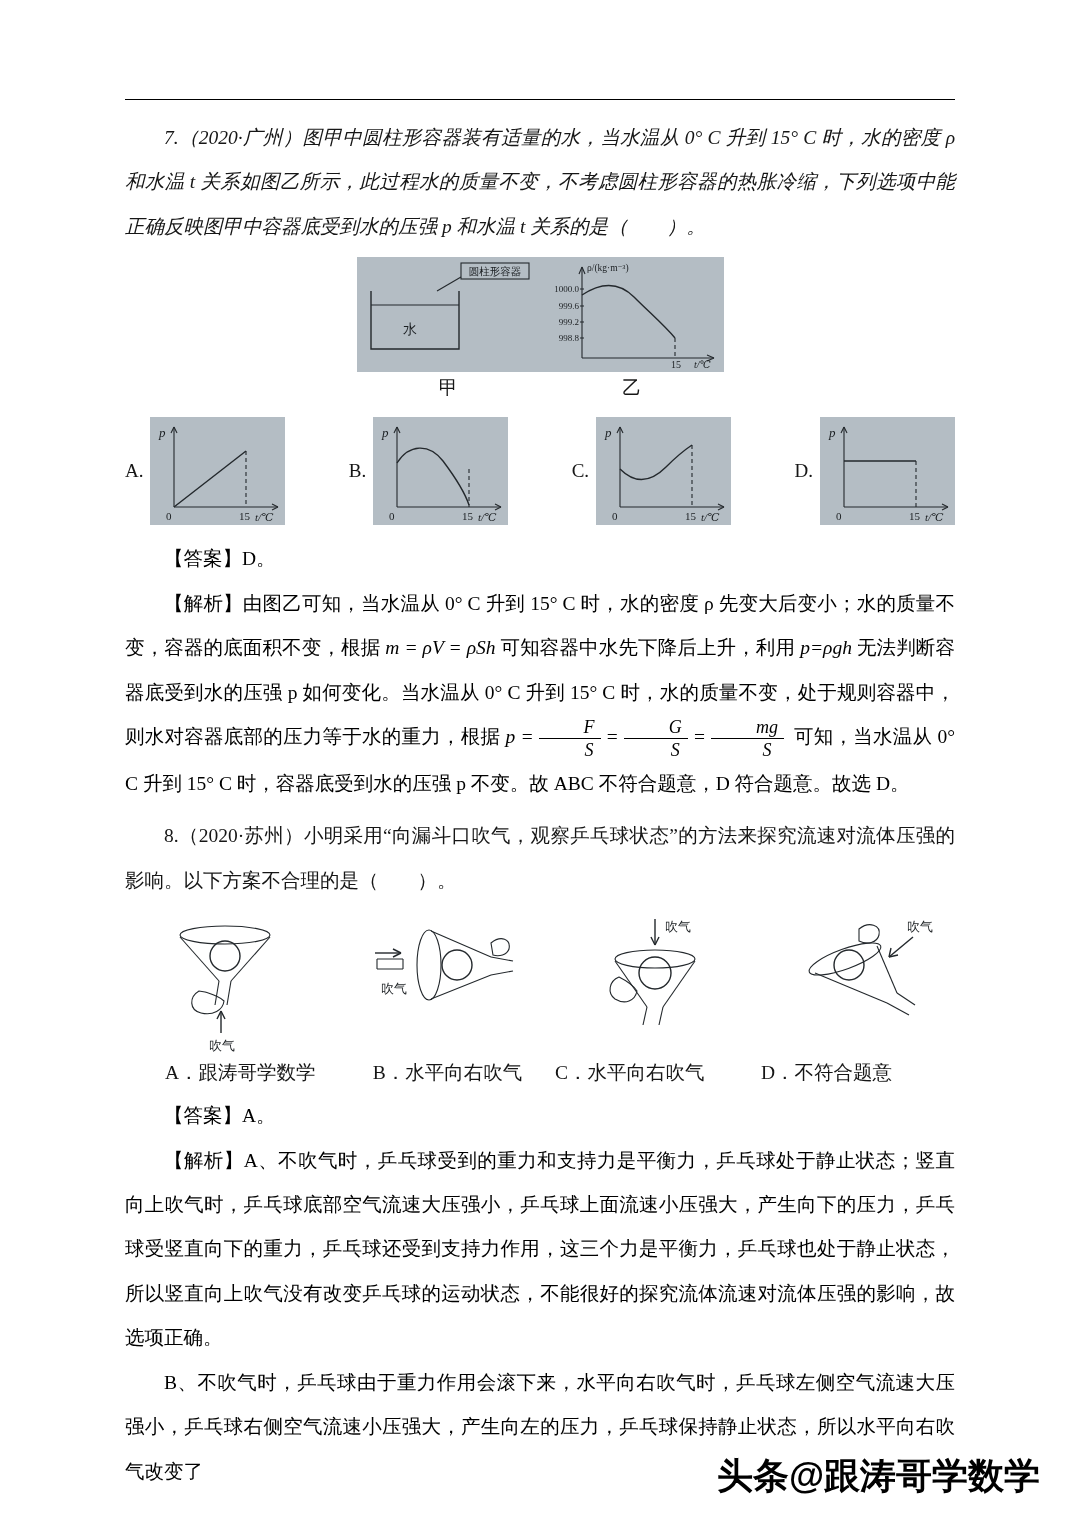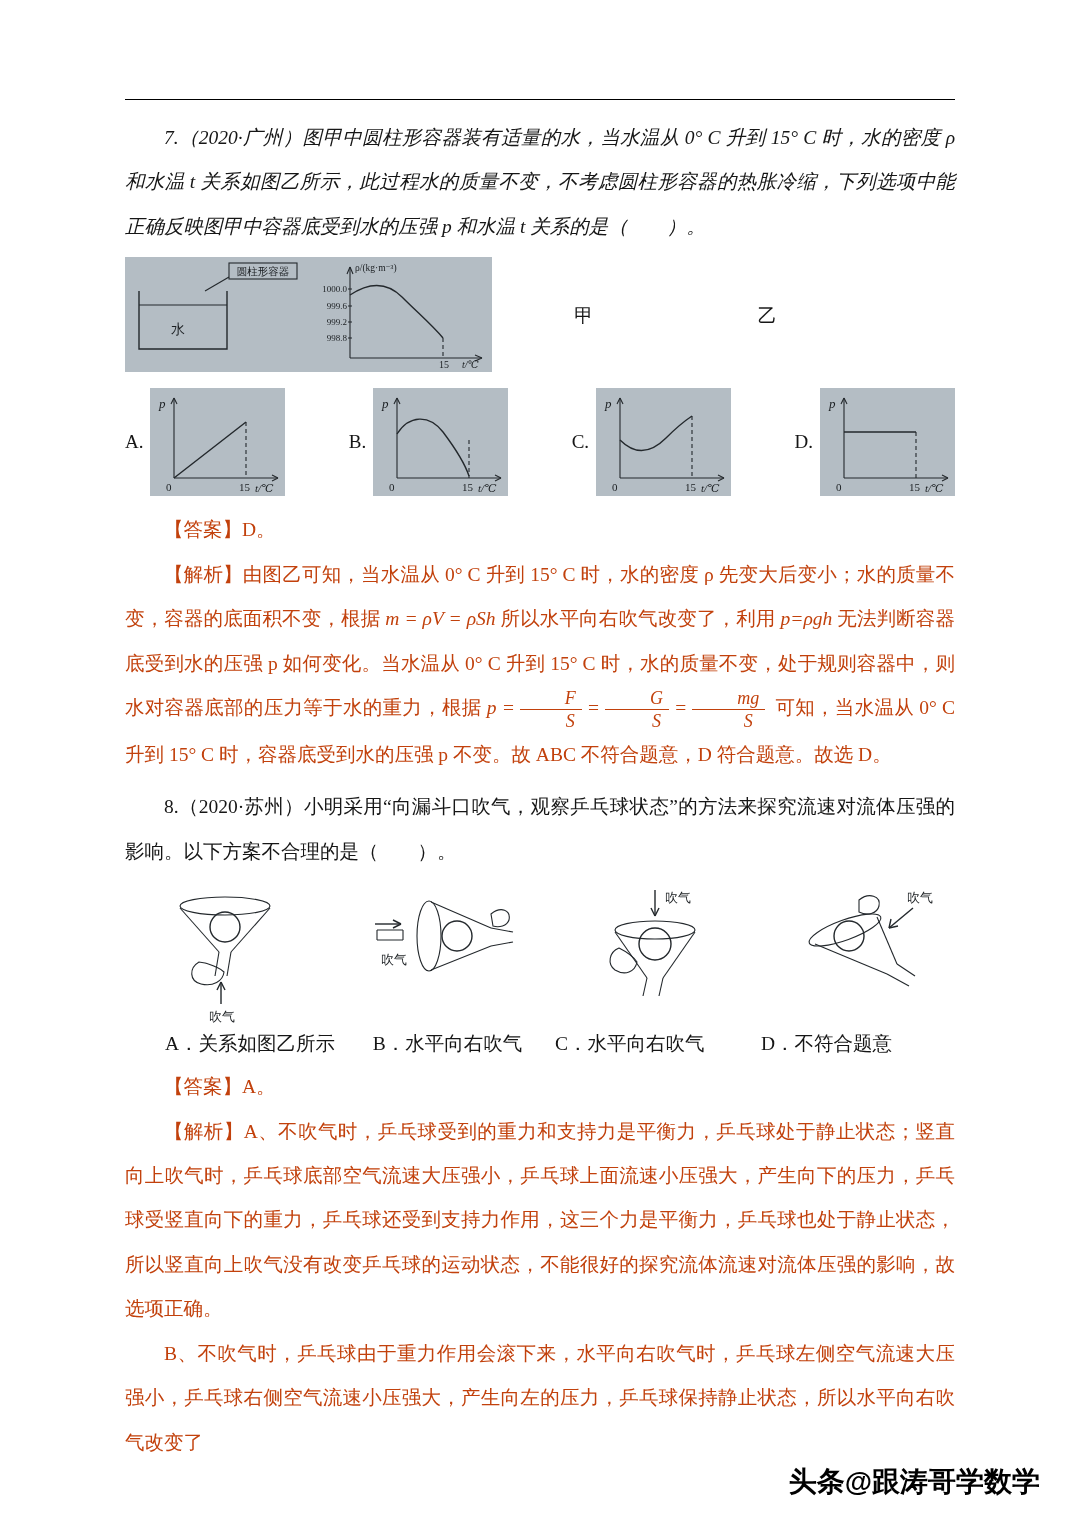--- a/index.html
+++ b/index.html
@@ -3,45 +3,45 @@
 <meta charset="utf-8">
 <style>
   html,body{margin:0;padding:0;}
   body{
     width:1080px;height:1527px;background:#ffffff;position:relative;overflow:hidden;
     font-family:"Liberation Serif","DejaVu Serif",serif;color:#161616;
   }
   .page{position:absolute;left:125px;top:99px;width:830px;}
   .rule{border-top:1.6px solid #000;width:100%;height:0;}
   .para{font-size:19.5px;line-height:2.28;text-align:justify;text-indent:2em;margin:0;}
-  .red{color:#c2410c;}
+  .red{color:#000000;}
   .mt16{margin-top:16px;font-style:italic;} .mt12{margin-top:12px;} .mt8{margin-top:8px;}
   .fml{font-style:italic;}
   
-  .fig7{display:flex;flex-direction:row;align-items:center;margin:8px 0 0 0;}
+  .fig7{display:flex;flex-direction:column;align-items:center;margin:8px 0 0 0;}
   .fig7-panels{display:flex;}
   .panel{background:#b4bdc4;}
   .fig7-caps{display:flex;width:367px;margin-top:3px;}
   .fig7-caps span{flex:1;text-align:center;font-size:19px;}
   
   .opts7{display:flex;justify-content:space-between;align-items:center;margin-top:16px;}
   .opt7{display:flex;align-items:center;gap:7px;}
   .opt7 .lbl{font-size:19px;}
   
   .frac{display:inline-flex;flex-direction:column;text-align:center;vertical-align:middle;
         font-style:italic;margin:0 5px;line-height:1.25;font-size:18px;}
   .frac .num{border-bottom:1.4px solid currentColor;padding:0 6px;}
   .frac .den{padding:0 6px;}
   
   .fig8{display:flex;justify-content:space-between;margin:10px 18px 0 30px;}
   .opts8{display:flex;font-size:19.5px;padding-left:40px;margin-top:4px;}
   .opts8 .o1{width:175px;} .opts8 .o2{width:215px;text-align:center;} .opts8 .o3{width:206px;}
   
   .footer{position:absolute;right:40px;bottom:26px;font-family:"Liberation Sans","DejaVu Sans",sans-serif;
-          font-weight:bold;font-size:28px;color:#000;}
+          font-weight:bold;font-size:36px;color:#000;}
   svg{display:block;}
   .sk{stroke:#23282c;stroke-width:1.4;fill:none;}
   .sk2{stroke:#23282c;stroke-width:1.1;fill:none;}
   .dash{stroke:#23282c;stroke-width:1.1;fill:none;stroke-dasharray:4 3;}
   text{fill:#1b1f22;}
 </style>
 </head>
 <body>
 
 <div class="page">
@@ -158,21 +158,21 @@
           <line x1="96" y1="44" x2="96" y2="90" class="dash"></line>
           <path d="M24,44 L96,44" class="sk"></path>
         </svg>
       </div>
     </div>
 
   </div>
 
   <p class="para red mt12">【答案】D。</p>
 
-  <p class="para red"><span>【解析】由图乙可知，当水温从 0° C 升到 15° C 时，水的密度 ρ 先变大后变小；水的质量不变，容器的底面积不变，根据 </span><span class="fml">m = ρV = ρSh</span><span> 所以水平向右吹气改变了，利用 </span><span class="fml">p=ρgh</span><span> 无法判断容器底受到水的压强 p 如何变化。当水温从 0° C 升到 15° C 时，水的质量不变，处于规则容器中，则水对容器底部的压力等于水的重力，根据 </span><span class="fml"><span>p =</span><span class="frac">
+  <p class="para red"><span>【解析】由图乙可知，当水温从 0° C 升到 15° C 时，水的密度 ρ 先变大后变小；水的质量不变，容器的底面积不变，根据 </span><span class="fml">m = ρV = ρSh</span><span> 可知容器中水先下降后上升，利用 </span><span class="fml">p=ρgh</span><span> 无法判断容器底受到水的压强 p 如何变化。当水温从 0° C 升到 15° C 时，水的质量不变，处于规则容器中，则水对容器底部的压力等于水的重力，根据 </span><span class="fml"><span>p =</span><span class="frac">
           <span class="num">F</span>
           <span class="den">S</span>
         </span><span>=</span><span class="frac">
           <span class="num">G</span>
           <span class="den">S</span>
         </span><span>=</span><span class="frac">
           <span class="num">mg</span>
           <span class="den">S</span>
         </span></span><span> 可知，当水温从 0° C 升到 15° C 时，容器底受到水的压强 p 不变。故 ABC 不符合题意，D 符合题意。故选 D。</span></p>
 
@@ -229,21 +229,21 @@
       <line x1="90" y1="33" x2="110" y2="80" class="sk2"></line>
       <circle cx="62" cy="52" r="15" class="sk"></circle>
       <line x1="100" y1="90" x2="122" y2="102" class="sk2"></line>
       <line x1="110" y1="80" x2="128" y2="92" class="sk2"></line>
       <path d="M72,16 C82,8 94,12 92,22 C90,30 80,32 72,28 Z" class="sk2" fill="#fff"></path>
     </svg>
 
   </div>
 
   <div class="opts8">
-    <span class="o1">A．关系如图乙所示</span>
+    <span class="o1">A．跟涛哥学数学</span>
     <span class="o2">B．水平向右吹气</span>
     <span class="o3">C．水平向右吹气</span>
     <span class="o4">D．不符合题意</span>
   </div>
 
   <p class="para red mt8">【答案】A。</p>
   <p class="para red">【解析】A、不吹气时，乒乓球受到的重力和支持力是平衡力，乒乓球处于静止状态；竖直向上吹气时，乒乓球底部空气流速大压强小，乒乓球上面流速小压强大，产生向下的压力，乒乓球受竖直向下的重力，乒乓球还受到支持力作用，这三个力是平衡力，乒乓球也处于静止状态，所以竖直向上吹气没有改变乒乓球的运动状态，不能很好的探究流体流速对流体压强的影响，故选项正确。</p>
   <p class="para red">B、不吹气时，乒乓球由于重力作用会滚下来，水平向右吹气时，乒乓球左侧空气流速大压强小，乒乓球右侧空气流速小压强大，产生向左的压力，乒乓球保持静止状态，所以水平向右吹气改变了</p>
 
 </div>

